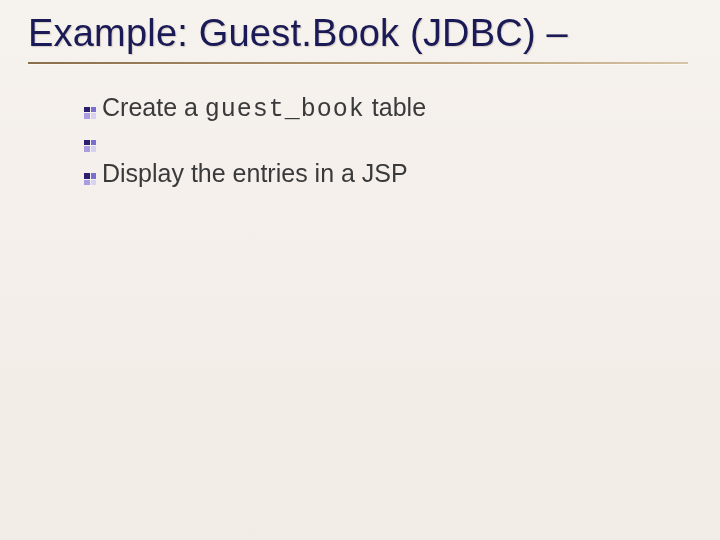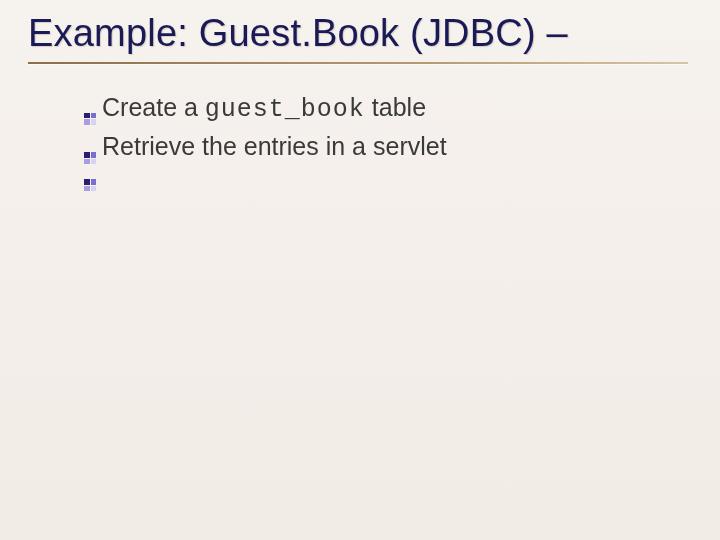--- a/index.html
+++ b/index.html
@@ -20,21 +20,21 @@
     text-shadow:1px 1px 1px rgba(120,100,80,0.25);
     letter-spacing:0.2px;
   }
   .underline{
     height:2px;width:660px;
     background:linear-gradient(to right,#8a6f4c 0%,#b59a73 60%,#d6c5a8 100%);
     margin:2px 0 28px 0;
     box-shadow:0 1px 0 rgba(255,255,255,0.6);
   }
   .bullets{margin-left:56px}
-  .row{display:flex;align-items:flex-end;margin:6px 0}
+  .row{display:flex;align-items:center;margin:6px 0}
   .marker{
     width:12px;height:12px;
     margin:9px 6px 0 0;
     flex:0 0 12px;
     display:grid;grid-template-columns:1fr 1fr;grid-template-rows:1fr 1fr;
     gap:1px;
   }
   .marker span{display:block;width:100%;height:100%}
   .m-tl{background:#2a1e6e}
   .m-tr{background:#7a6ed0}
@@ -68,28 +68,28 @@
       </div>
     </div>
 
     <div class="row">
       <div class="marker">
         <span class="m-tl"></span>
           <span class="m-tr"></span>
           <span class="m-bl"></span>
           <span class="m-br"></span>
       </div>
-      <div class="txt">
-        <span>Retrieve the entries in a servlet</span><span class="mono"></span><span></span>
-      </div>
     </div>
 
     <div class="row">
       <div class="marker">
         <span class="m-tl"></span>
           <span class="m-tr"></span>
           <span class="m-bl"></span>
           <span class="m-br"></span>
       </div>
+      <div class="txt">
+        <span>Display the entries in a JSP</span><span class="mono"></span><span></span>
+      </div>
     </div>
 
   </div>
 </div>
 
 </body></html>

